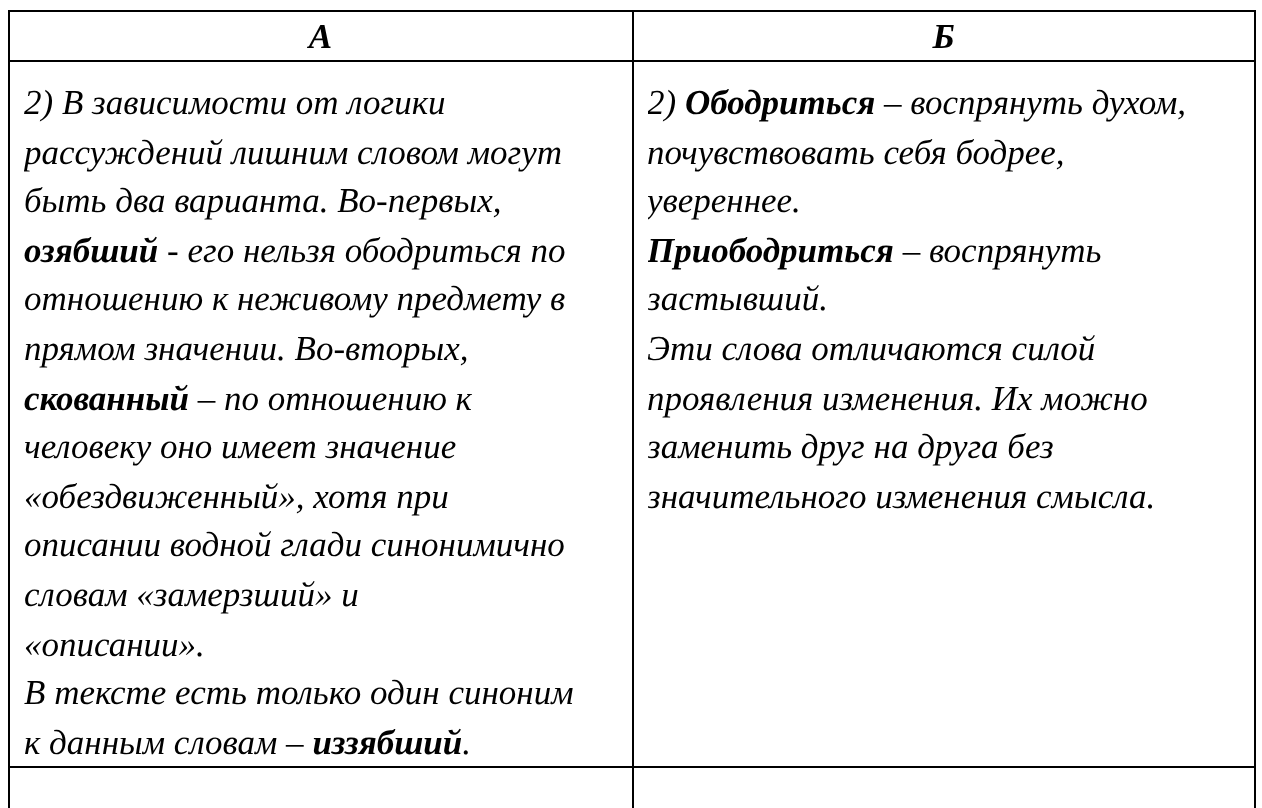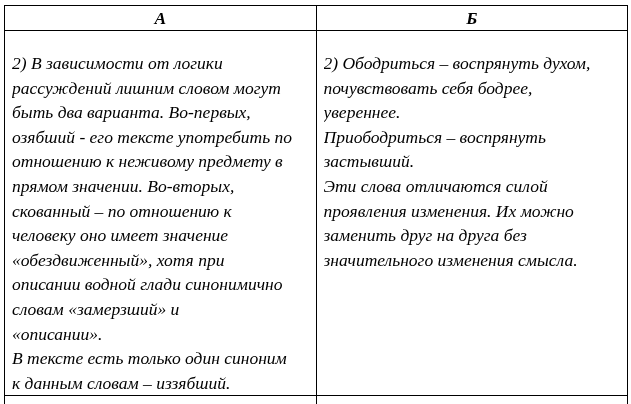--- a/index.html
+++ b/index.html
@@ -42,29 +42,29 @@
   .row-definition td {
     font-size: 17.5px;
     height: 19px;
     line-height: 21px;
     padding: 1px 7px 1px 8px;
     white-space: nowrap;
   }
   .row-analysis td {
     height: 341px;
     font-size: 17.5px;
-    padding-top: 20px;
+    padding-top: 8px;
   }
   .line {
     line-height: 24.6px;
     white-space: nowrap;
     overflow: hidden;
   }
   .line span.b {
-    font-weight: normal;
+    font-weight: bold;
   }
   .row-spacer td {
     height: 40px;
   }
 </style>
 </head>
 <body>
 
 <table class="doc-table">
   <colgroup>
@@ -74,21 +74,21 @@
   <tbody>
       <tr class="row-header">
     <th>А</th>
     <th>Б</th>
   </tr>
   <tr class="row-analysis">
     <td>
           <div class="line"><span>2) В зависимости от логики</span></div>
           <div class="line"><span>рассуждений лишним словом могут</span></div>
           <div class="line"><span>быть два варианта. Во-первых,</span></div>
-          <div class="line"><span class="b">озябший</span><span> - его тексте употребить по</span></div>
+          <div class="line"><span class="b">озябший</span><span> - его нельзя ободриться по</span></div>
           <div class="line"><span>отношению к неживому предмету в</span></div>
           <div class="line"><span>прямом значении. Во-вторых,</span></div>
           <div class="line"><span class="b">скованный</span><span> – по отношению к</span></div>
           <div class="line"><span>человеку оно имеет значение</span></div>
           <div class="line"><span>«обездвиженный», хотя при</span></div>
           <div class="line"><span>описании водной глади синонимично</span></div>
           <div class="line"><span>словам «замерзший» и</span></div>
           <div class="line"><span>«описании».</span></div>
           <div class="line"><span>В тексте есть только один синоним</span></div>
           <div class="line"><span>к данным словам – </span><span class="b">иззябший</span><span>.</span></div>

